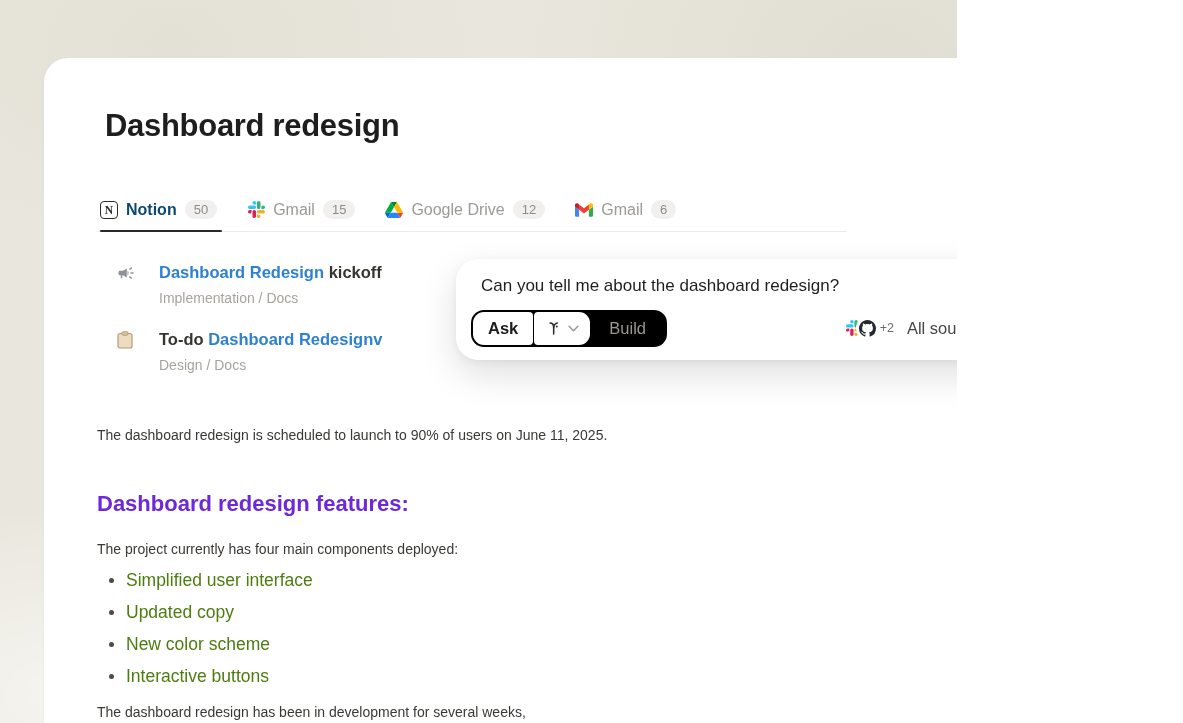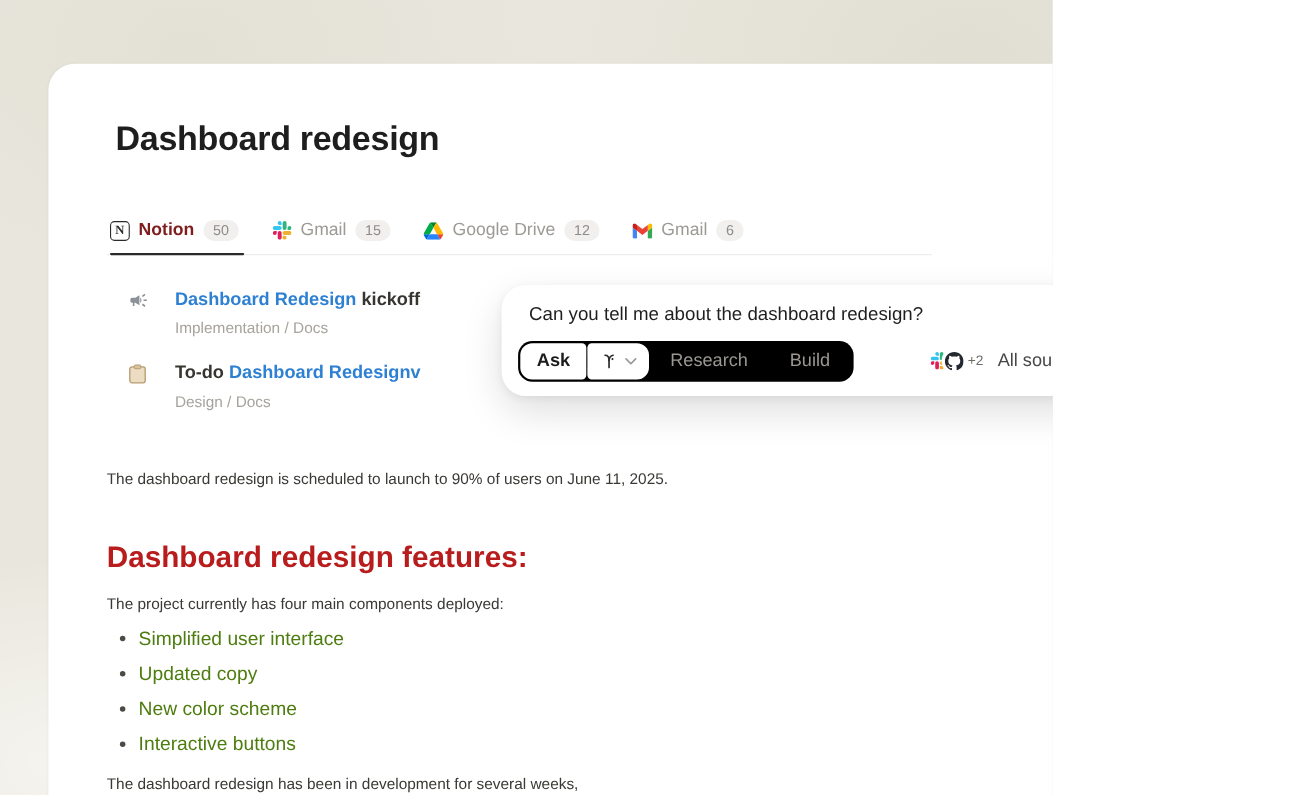--- a/index.html
+++ b/index.html
@@ -19,21 +19,21 @@
     background:#ffffff; border-radius:24px; z-index:1;
     box-shadow:0 1px 3px rgba(0,0,0,.05); }
 
   .page-title { position:absolute; left:105px; top:108px; z-index:2;
     font-size:31px; font-weight:700; color:#1e1e1e; letter-spacing:-.3px; }
 
   
   .tabs { position:absolute; left:100px; top:200px; z-index:2; display:flex; align-items:center; gap:30px; }
   .tab { display:flex; align-items:center; gap:8px; cursor:pointer; }
   .tab .tab-label { font-size:16px; font-weight:500; color:#9d9a95; }
-  .tab.active .tab-label { font-weight:600; color:#7f1d1d; }
+  .tab.active .tab-label { font-weight:600; color:#0c4a6e; }
   .badge { background:#f1f0ee; border-radius:999px; padding:3px 9px; font-size:13px; color:#8f8c87; line-height:1; }
   .tab-icon { width:18px; height:18px; display:flex; align-items:center; justify-content:center; flex:0 0 auto; }
   .notion-logo { width:18px; height:18px; border:1.6px solid #2b2b2b; border-radius:4px;
     display:flex; align-items:center; justify-content:center;
     font-family:"Liberation Serif", serif; font-weight:700; font-size:11.5px; color:#2b2b2b; }
   .tabs-border { position:absolute; left:97px; top:231px; width:750px; height:1px; background:#ebebe9; z-index:2; }
   .tab-underline { position:absolute; left:100px; top:229.5px; width:122px; height:2.5px; background:#2a2a2a; border-radius:2px; z-index:2; }
 
   
   .result { position:absolute; left:117px; z-index:2; display:flex; gap:24px; cursor:pointer; }
@@ -66,21 +66,21 @@
   .all-sources { display:flex; align-items:center; gap:7px; margin-left:13px; cursor:pointer; }
   .all-sources-label { font-size:16.5px; font-weight:500; color:#464646; }
   .at-btn { margin-left:24px; font-size:22px; color:#565656; cursor:pointer; line-height:1; }
   .clip-btn { margin-left:19px; cursor:pointer; display:flex; }
   .send-btn { margin-left:22px; width:37px; height:37px; border-radius:50%; background:#2383e2; border:none;
     display:flex; align-items:center; justify-content:center; cursor:pointer; }
 
   
   .doc-para { position:absolute; left:97px; z-index:2; font-size:14px; line-height:27.5px; color:#3b3935; }
   .para-1 { top:422px; width:548px; }
-  .doc-h2 { position:absolute; left:97px; top:491px; z-index:2; font-size:27px; font-weight:700; color:#b91c1c; }
+  .doc-h2 { position:absolute; left:97px; top:491px; z-index:2; font-size:22px; font-weight:700; color:#6d28d9; }
   .para-2 { top:536px; width:620px; }
   .bullets { position:absolute; left:109px; top:564px; z-index:2; list-style:none; }
   .bullets li { display:flex; align-items:center; height:32px; font-size:17.5px; color:#4d7c0f; }
   .dot { width:5px; height:5px; border-radius:50%; background:#4d4a45; margin-right:12px; flex:0 0 auto; }
   .para-3 { top:699px; width:640px; }
 </style>
 </head>
 <body>
 
 <div class="screen">
@@ -178,21 +178,20 @@
               <path d="M10.2 9c.2-3 1.8-5 4.3-5.5"></path>
               <circle cx="13.9" cy="7.6" r="1.1" fill="#2b2b2b" stroke="none"></circle>
             </svg>
           </span>
           <span style="display:flex;">
             <svg width="11" height="7" viewBox="0 0 12 8">
                 <path d="M1 1.5l5 5 5-5" stroke="#9a9a9a" stroke-width="1.8" fill="none" stroke-linecap="round" stroke-linejoin="round"></path>
               </svg>
           </span>
         </div>
-        <div class="mode mode-plain">Research</div>
         <div class="mode mode-plain">Build</div>
       </div>
 
       <div class="right-cluster">
         <div class="src-icons">
           <span style="display:flex;">
             <svg width="16" height="16" viewBox="0 0 122.8 122.8">
               <path d="M25.8 77.6c0 7.1-5.8 12.9-12.9 12.9S0 84.7 0 77.6s5.8-12.9 12.9-12.9h12.9v12.9zm6.5 0c0-7.1 5.8-12.9 12.9-12.9s12.9 5.8 12.9 12.9v32.3c0 7.1-5.8 12.9-12.9 12.9s-12.9-5.8-12.9-12.9V77.6z" fill="#E01E5A"></path>
               <path d="M45.2 25.8c-7.1 0-12.9-5.8-12.9-12.9S38.1 0 45.2 0s12.9 5.8 12.9 12.9v12.9H45.2zm0 6.5c7.1 0 12.9 5.8 12.9 12.9s-5.8 12.9-12.9 12.9H12.9C5.8 58.1 0 52.3 0 45.2s5.8-12.9 12.9-12.9h32.3z" fill="#36C5F0"></path>
               <path d="M97 45.2c0-7.1 5.8-12.9 12.9-12.9s12.9 5.8 12.9 12.9-5.8 12.9-12.9 12.9H97V45.2zm-6.5 0c0 7.1-5.8 12.9-12.9 12.9s-12.9-5.8-12.9-12.9V12.9C64.7 5.8 70.5 0 77.6 0s12.9 5.8 12.9 12.9v32.3z" fill="#2EB67D"></path>

